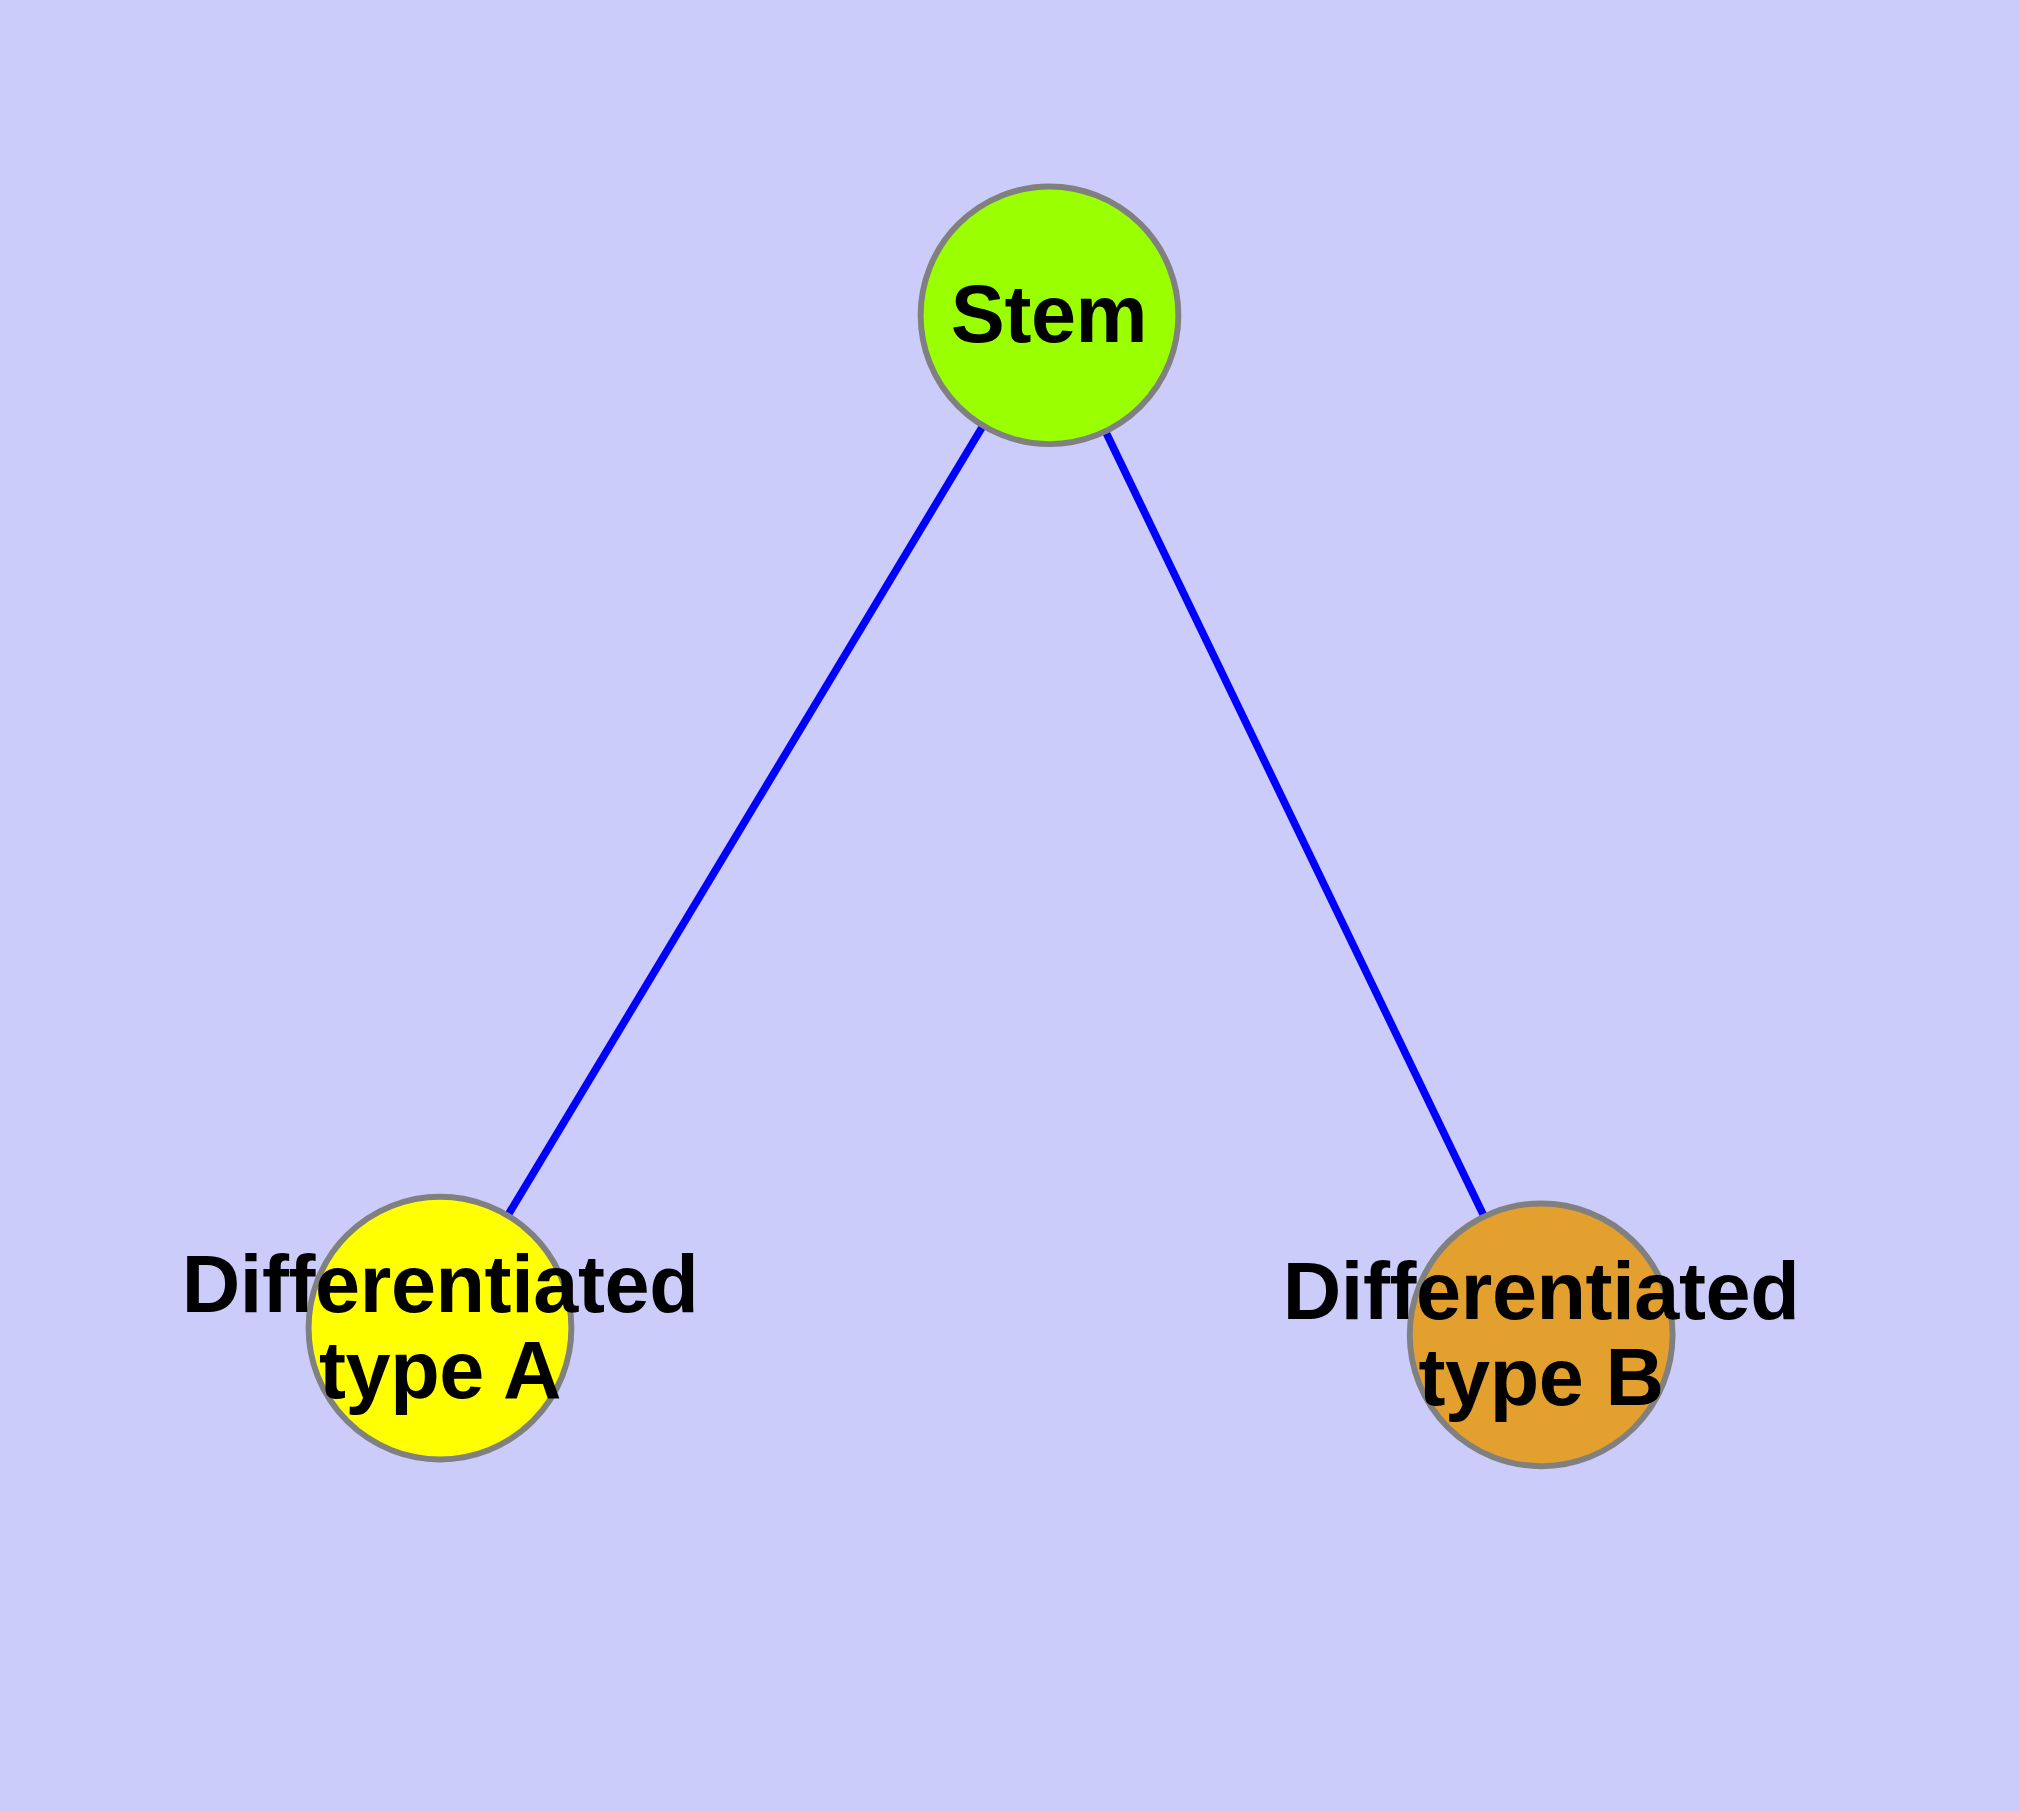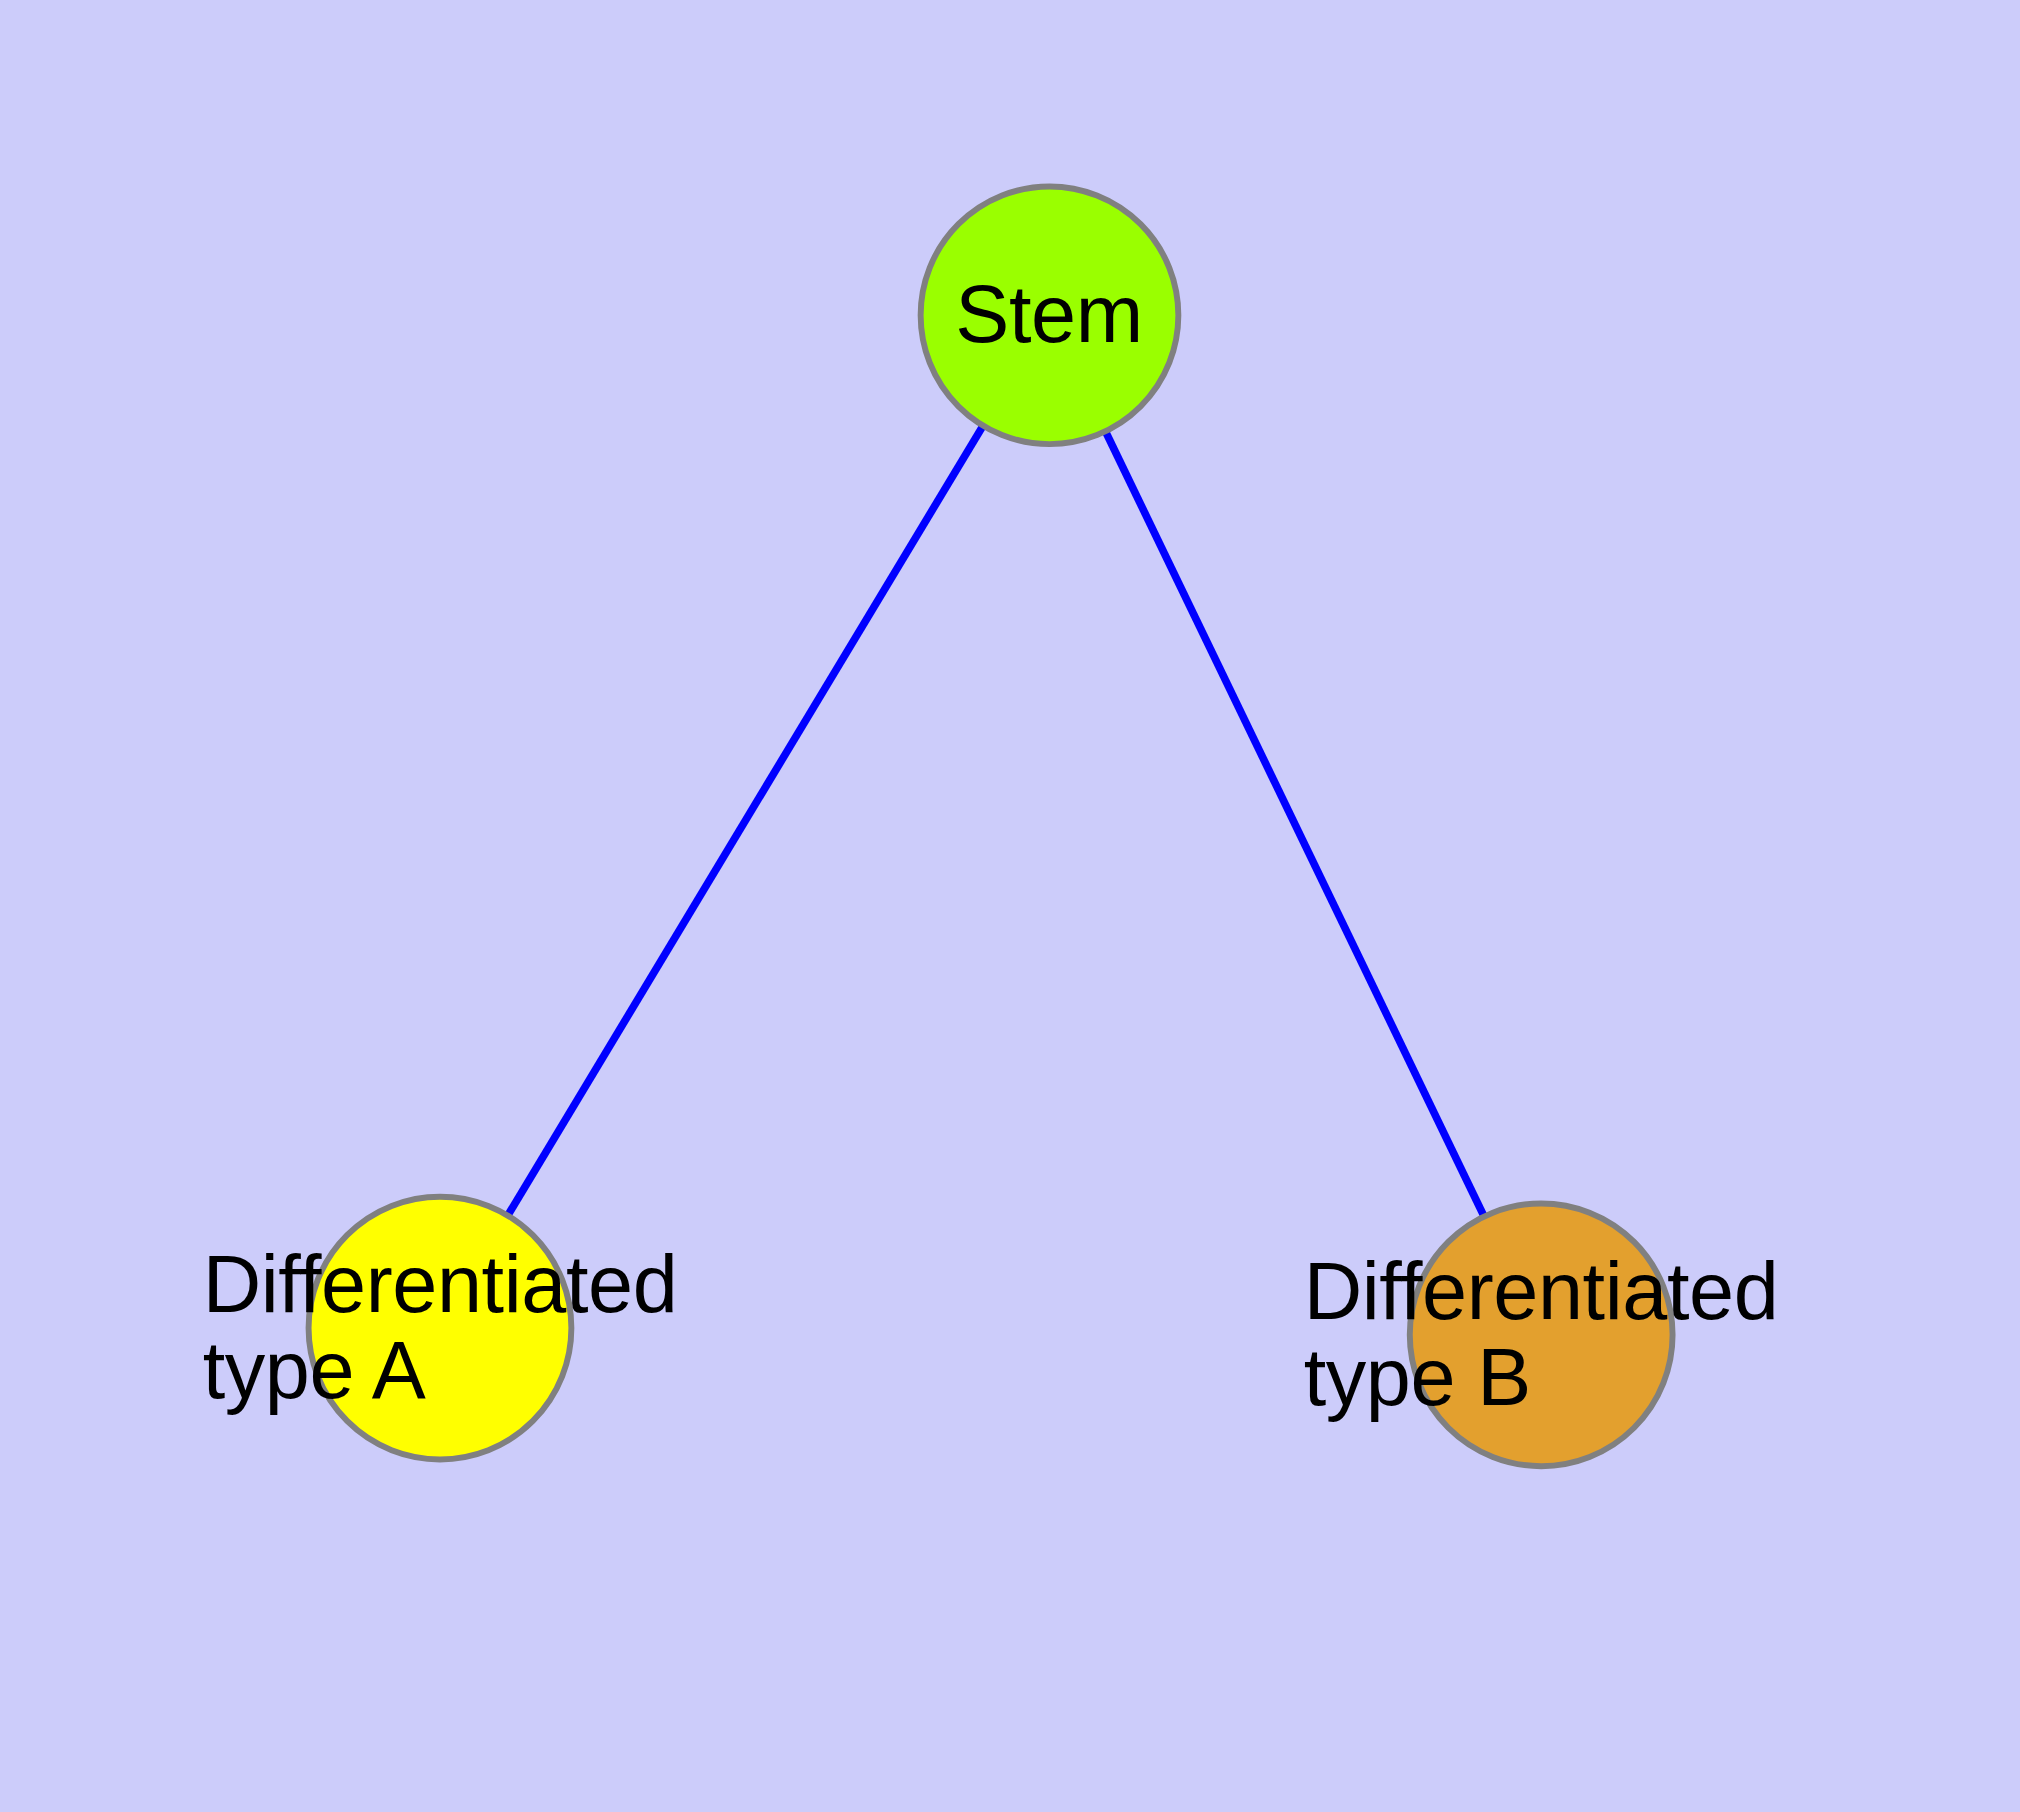--- a/index.html
+++ b/index.html
@@ -21,21 +21,22 @@
   #graph-svg {
     position: absolute;
     left: 0;
     top: 0;
     width: 2021px;
     height: 1812px;
     display: block;
   }
   .node-label {
     position: absolute;
-    font-weight: normal;
+    text-align: center;
+    font-weight: bold;
     color: #000000;
     white-space: pre;
     line-height: 1.06;
     letter-spacing: -0.4px;
     pointer-events: none;
     transform: translate(-50%, -50%);
   }
   .label-stem {
     font-size: 81px;
   }

